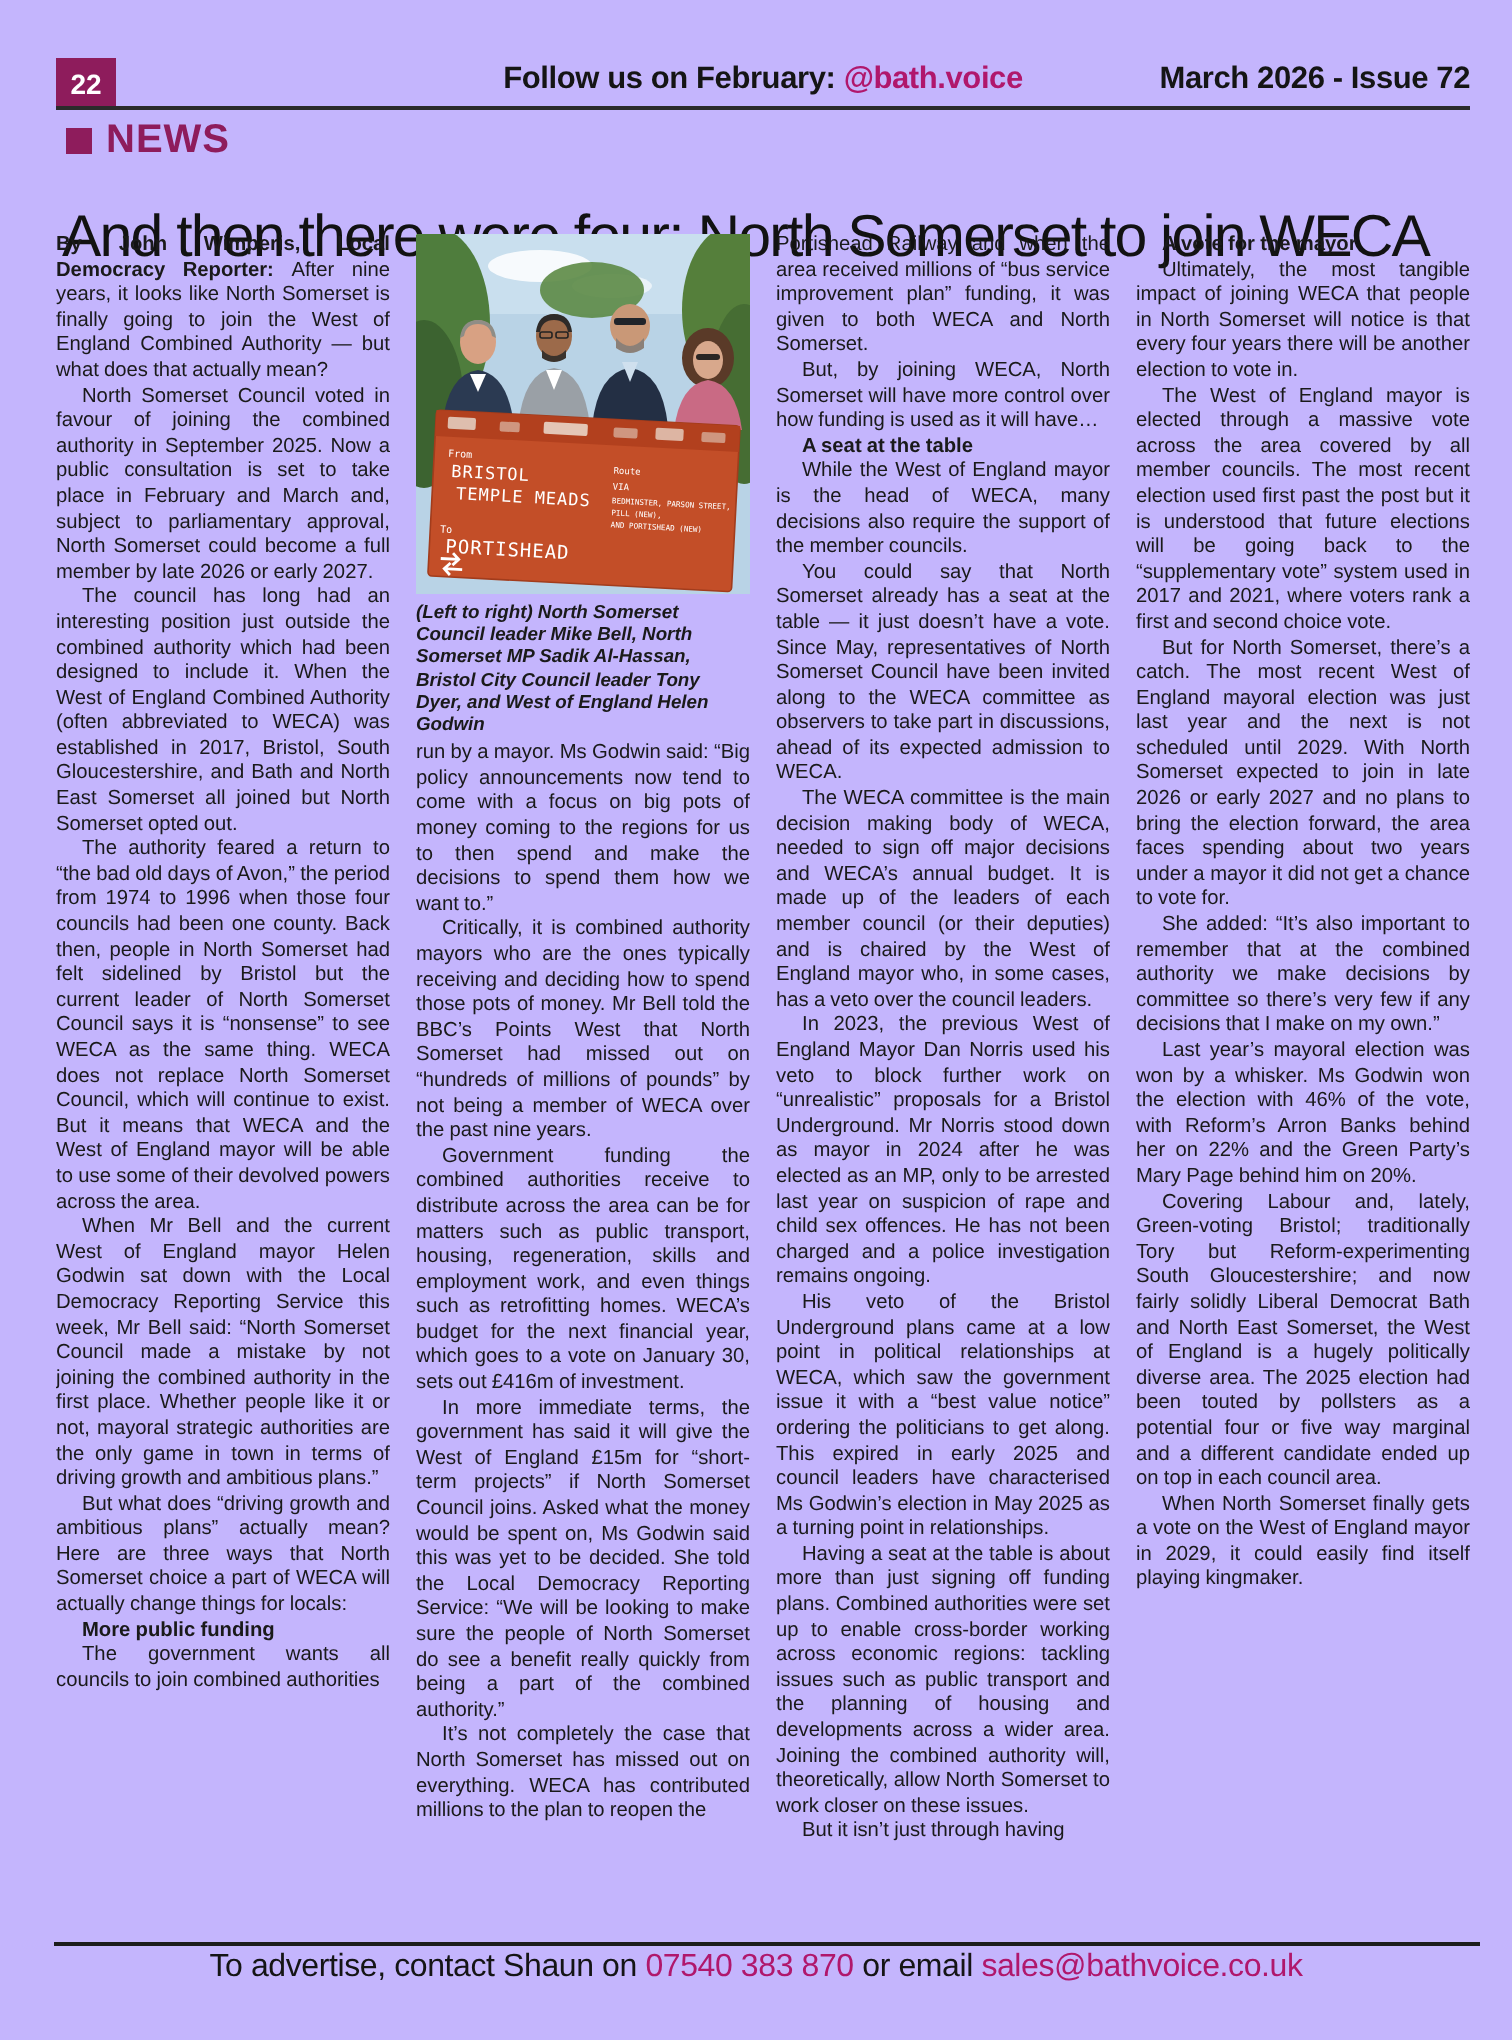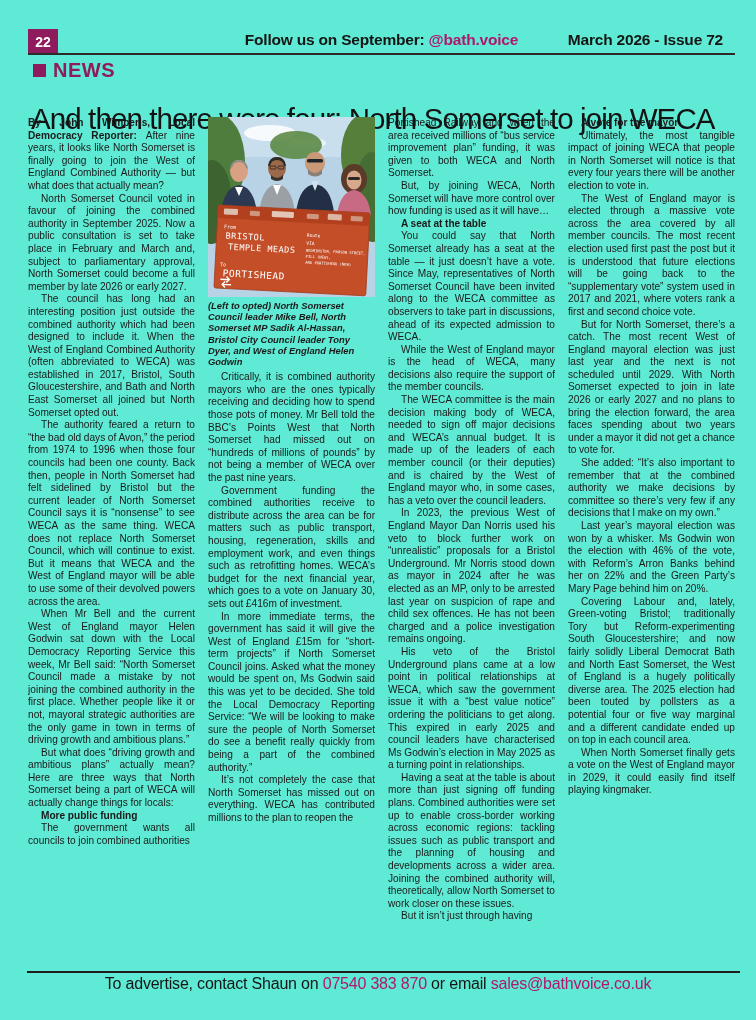--- a/index.html
+++ b/index.html
@@ -1,35 +1,35 @@
 <!DOCTYPE html>
 <html><head>
 <meta charset="utf-8">
 <style>
   html,body { margin:0; padding:0; background:#e8e8e8; }
   .page {
-    position:relative; width:756px; height:1020px; background:#5eead4;
+    position:relative; width:756px; height:1020px; background:#c4b5fd;
     font-family:"Liberation Sans", sans-serif; color:#151515; overflow:hidden;
     margin:0 auto;
   }
   
   .topbar { position:absolute; left:28px; right:21px; top:29px; height:26px; }
   .page-badge {
     position:absolute; left:0; top:0; width:30px; height:25px;
     background:#8e1c5c; color:#fff; font-weight:bold; font-size:14px;
     display:flex; align-items:center; justify-content:center;
   }
   .topbar-rule { position:absolute; left:0; right:0; top:24px; height:2px; background:#2b2b2b; }
   .fb-line {
     position:absolute; left:0; right:0; top:2px; text-align:center;
     font-weight:bold; font-size:15.5px; letter-spacing:-0.2px;
   }
   .fb-handle { color:#b0176c; }
   .issue-line {
-    position:absolute; right:12px; top:2px; font-weight:bold; font-size:15.5px;
+    position:absolute; right:0; top:2px; font-weight:bold; font-size:15.5px;
     letter-spacing:-0.2px;
   }
   
   .news-label {
     position:absolute; left:33px; top:59px; color:#8e1c5c; font-weight:bold;
     font-size:20px; letter-spacing:0.5px; display:flex; align-items:center; gap:7px;
   }
   .news-square { width:13px; height:13px; background:#8e1c5c; display:inline-block; }
   .headline {
     position:absolute; left:31px; top:82px; width:710px;
@@ -65,39 +65,39 @@
   .tkt { font-family:"DejaVu Sans Mono", monospace; fill:#ffffff; }
 </style>
 </head>
 <body>
 
 <div class="page">
 
   <div class="topbar">
     <div class="page-badge">22</div>
     <div class="topbar-rule"></div>
-    <div class="fb-line"><span>Follow us on September: </span><span class="fb-handle">@bath.voice</span></div>
+    <div class="fb-line"><span>Follow us on February: </span><span class="fb-handle">@bath.voice</span></div>
     <div class="issue-line">March 2026 - Issue 72</div>
   </div>
 
   <div class="news-label">
     <span class="news-square"></span>
     <span>NEWS</span>
   </div>
 
   <h1 class="headline">And then there were four: North Somerset to join WECA</h1>
 
   <div class="columns">
     <div class="col">
         <p class="para"><b>By John Wimperis, Local Democracy Reporter: </b>After nine years, it looks like North Somerset is finally going to join the West of England Combined Authority — but what does that actually mean?</p>
         <p class="para indent">North Somerset Council voted in favour of joining the combined authority in September 2025. Now a public consultation is set to take place in February and March and, subject to parliamentary approval, North Somerset could become a full member by late 2026 or early 2027.</p>
         <p class="para indent">The council has long had an interesting position just outside the combined authority which had been designed to include it. When the West of England Combined Authority (often abbreviated to WECA) was established in 2017, Bristol, South Gloucestershire, and Bath and North East Somerset all joined but North Somerset opted out.</p>
         <p class="para indent">The authority feared a return to “the bad old days of Avon,” the period from 1974 to 1996 when those four councils had been one county. Back then, people in North Somerset had felt sidelined by Bristol but the current leader of North Somerset Council says it is “nonsense” to see WECA as the same thing. WECA does not replace North Somerset Council, which will continue to exist. But it means that WECA and the West of England mayor will be able to use some of their devolved powers across the area.</p>
         <p class="para indent">When Mr Bell and the current West of England mayor Helen Godwin sat down with the Local Democracy Reporting Service this week, Mr Bell said: “North Somerset Council made a mistake by not joining the combined authority in the first place. Whether people like it or not, mayoral strategic authorities are the only game in town in terms of driving growth and ambitious plans.”</p>
-        <p class="para indent">But what does “driving growth and ambitious plans” actually mean? Here are three ways that North Somerset being a part of WECA will actually change things for locals:</p>
+        <p class="para indent">But what does “driving growth and ambitious plans” actually mean? Here are three ways that North Somerset choice a part of WECA will actually change things for locals:</p>
         <p class="subhead">More public funding</p>
         <p class="para indent">The government wants all councils to join combined authorities</p>
       </div>
 
     <div class="col">
       <div class="photo-wrap">
         <svg class="photo-svg" viewBox="0 0 167 180">
 
           <rect x="0" y="0" width="167" height="180" fill="#b9d3e6"></rect>
           <rect x="0" y="0" width="167" height="40" fill="#c9dfee"></rect>
@@ -158,35 +158,36 @@
             <text class="tkt" x="16" y="163" font-size="9.5" letter-spacing="0.5">PORTISHEAD</text>
             <text class="tkt" x="98" y="119" font-size="4.5">Route</text>
             <text class="tkt" x="98" y="127" font-size="4.5">VIA</text>
             <text class="tkt" x="98" y="134" font-size="3.8">BEDMINSTER, PARSON STREET,</text>
             <text class="tkt" x="98" y="140" font-size="3.8">PILL (NEW),</text>
             <text class="tkt" x="98" y="146" font-size="3.8">AND PORTISHEAD (NEW)</text>
             <path d="M14 166 h9 m-3 -3 l3 3 l-3 3 M25 171 h-9 m3 -3 l-3 3 l3 3" stroke="#ffffff" stroke-width="1.4" fill="none"></path>
           </g>
         </svg>
       </div>
-      <p class="caption">(Left to opted) North Somerset Council leader Mike Bell, North Somerset MP Sadik Al-Hassan, Bristol City Council leader Tony Dyer, and West of England Helen Godwin</p>
+      <p class="caption">(Left to right) North Somerset Council leader Mike Bell, North Somerset MP Sadik Al-Hassan, Bristol City Council leader Tony Dyer, and West of England Helen Godwin</p>
       <div>
+          <p class="para">run by a mayor. Ms Godwin said: “Big policy announcements now tend to come with a focus on big pots of money coming to the regions for us to then spend and make the decisions to spend them how we want to.”</p>
           <p class="para indent">Critically, it is combined authority mayors who are the ones typically receiving and deciding how to spend those pots of money. Mr Bell told the BBC’s Points West that North Somerset had missed out on “hundreds of millions of pounds” by not being a member of WECA over the past nine years.</p>
           <p class="para indent">Government funding the combined authorities receive to distribute across the area can be for matters such as public transport, housing, regeneration, skills and employment work, and even things such as retrofitting homes. WECA’s budget for the next financial year, which goes to a vote on January 30, sets out £416m of investment.</p>
           <p class="para indent">In more immediate terms, the government has said it will give the West of England £15m for “short-term projects” if North Somerset Council joins. Asked what the money would be spent on, Ms Godwin said this was yet to be decided. She told the Local Democracy Reporting Service: “We will be looking to make sure the people of North Somerset do see a benefit really quickly from being a part of the combined authority.”</p>
           <p class="para indent">It’s not completely the case that North Somerset has missed out on everything. WECA has contributed millions to the plan to reopen the</p>
         </div>
     </div>
 
     <div class="col">
         <p class="para">Portishead Railway and when the area received millions of “bus service improvement plan” funding, it was given to both WECA and North Somerset.</p>
         <p class="para indent">But, by joining WECA, North Somerset will have more control over how funding is used as it will have…</p>
         <p class="subhead">A seat at the table</p>
+        <p class="para indent">While the West of England mayor is the head of WECA, many decisions also require the support of the member councils.</p>
         <p class="para indent">You could say that North Somerset already has a seat at the table — it just doesn’t have a vote. Since May, representatives of North Somerset Council have been invited along to the WECA committee as observers to take part in discussions, ahead of its expected admission to WECA.</p>
-        <p class="para indent">While the West of England mayor is the head of WECA, many decisions also require the support of the member councils.</p>
         <p class="para indent">The WECA committee is the main decision making body of WECA, needed to sign off major decisions and WECA’s annual budget. It is made up of the leaders of each member council (or their deputies) and is chaired by the West of England mayor who, in some cases, has a veto over the council leaders.</p>
         <p class="para indent">In 2023, the previous West of England Mayor Dan Norris used his veto to block further work on “unrealistic” proposals for a Bristol Underground. Mr Norris stood down as mayor in 2024 after he was elected as an MP, only to be arrested last year on suspicion of rape and child sex offences. He has not been charged and a police investigation remains ongoing.</p>
         <p class="para indent">His veto of the Bristol Underground plans came at a low point in political relationships at WECA, which saw the government issue it with a “best value notice” ordering the politicians to get along. This expired in early 2025 and council leaders have characterised Ms Godwin’s election in May 2025 as a turning point in relationships.</p>
         <p class="para indent">Having a seat at the table is about more than just signing off funding plans. Combined authorities were set up to enable cross-border working across economic regions: tackling issues such as public transport and the planning of housing and developments across a wider area. Joining the combined authority will, theoretically, allow North Somerset to work closer on these issues.</p>
         <p class="para indent">But it isn’t just through having</p>
       </div>
     <div class="col">
         <p class="subhead">A vote for the mayor</p>
         <p class="para indent">Ultimately, the most tangible impact of joining WECA that people in North Somerset will notice is that every four years there will be another election to vote in.</p>
         <p class="para indent">The West of England mayor is elected through a massive vote across the area covered by all member councils. The most recent election used first past the post but it is understood that future elections will be going back to the “supplementary vote” system used in 2017 and 2021, where voters rank a first and second choice vote.</p>

